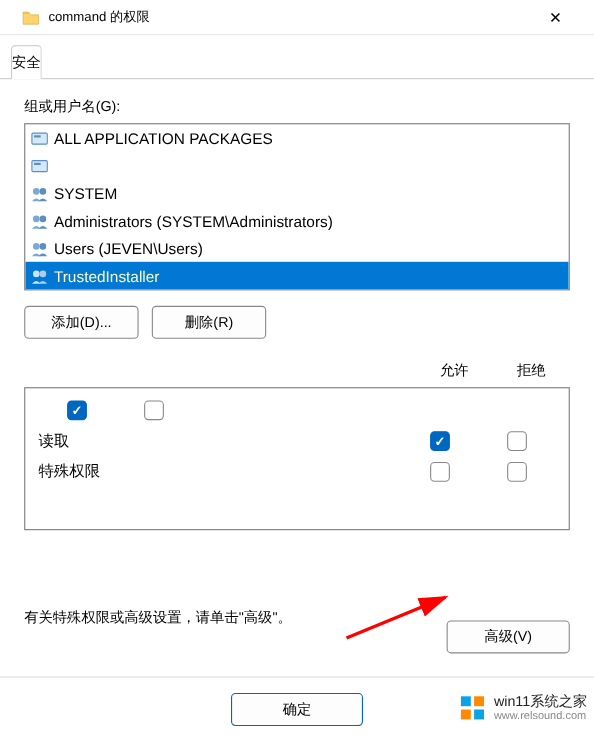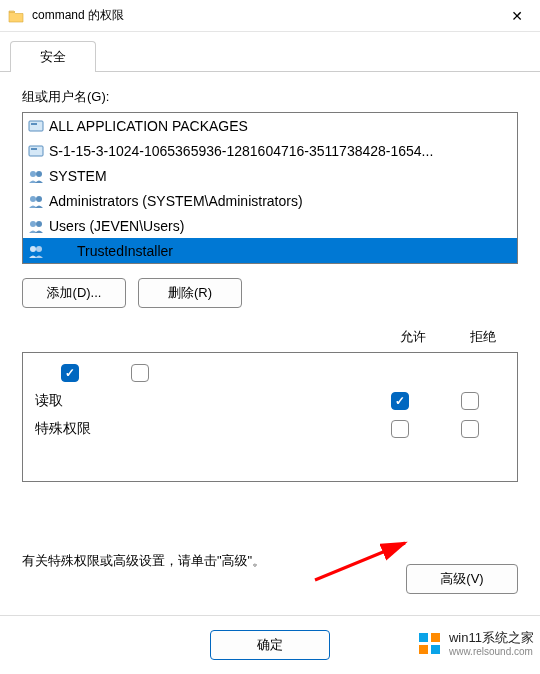--- a/index.html
+++ b/index.html
@@ -12,21 +12,21 @@
       width: 540px;
       height: 674px;
       background: #fff;
       position: relative;
       overflow: hidden;
     }
     .titlebar {
       height: 32px;
       display: flex;
       align-items: center;
-      padding: 0 8px;
+      padding: 0 20px;
       border-bottom: 1px solid #e5e5e5;
     }
     .titlebar .folder-icon {
       width: 16px;
       height: 14px;
       margin-right: 8px;
     }
     .titlebar .title {
       font-size: 12px;
       color: #000;
@@ -38,21 +38,21 @@
       font-size: 14px;
       color: #000;
       cursor: pointer;
     }
     .tabs {
       display: flex;
       padding: 8px 10px 0 10px;
       border-bottom: 1px solid #ccc;
     }
     .tab {
-      padding: 6px 29px;
+      padding: 6px 0;
       font-size: 13px;
       border: 1px solid #ccc;
       border-bottom: none;
       background: #fff;
       border-radius: 4px 4px 0 0;
       position: relative;
       top: 1px;
       cursor: pointer;
     }
     .content {
@@ -70,22 +70,21 @@
     }
     .list-item {
       display: flex;
       align-items: center;
       padding: 2px 4px;
       height: 25px;
       cursor: pointer;
     }
     .list-item.selected {
       background: #0078d4;
-      color: #000000;
-      gap: 28px;
+      color: #fef9c3;
     }
     .list-item .item-icon {
       width: 18px;
       height: 16px;
       margin-right: 4px;
       flex-shrink: 0;
     }
     .list-item .label {
       white-space: nowrap;
       overflow: hidden;
@@ -258,21 +257,20 @@
       </span>
       <span class="label">ALL APPLICATION PACKAGES</span>
     </div>
     <div class="list-item">
       <span class="item-icon">
         <svg viewBox="0 0 18 16">
             <rect x="2" y="3" width="14" height="10" rx="1" fill="#d5e8f7" stroke="#5a8fbf"></rect>
             <rect x="4" y="5" width="6" height="2" fill="#5a8fbf"></rect>
           </svg>
       </span>
-      <span class="label">S-1-15-3-1024-1065365936-1281604716-3511738428-1654...</span>
     </div>
     <div class="list-item">
       <span class="item-icon">
         <svg viewBox="0 0 18 16">
             <circle cx="6" cy="6" r="3" fill="#7aa9d4"></circle>
             <circle cx="12" cy="6" r="3" fill="#5a8fbf"></circle>
             <path d="M2 15 Q6 10 10 15 Z" fill="#7aa9d4"></path>
             <path d="M8 15 Q12 10 16 15 Z" fill="#5a8fbf"></path>
           </svg>
       </span>

